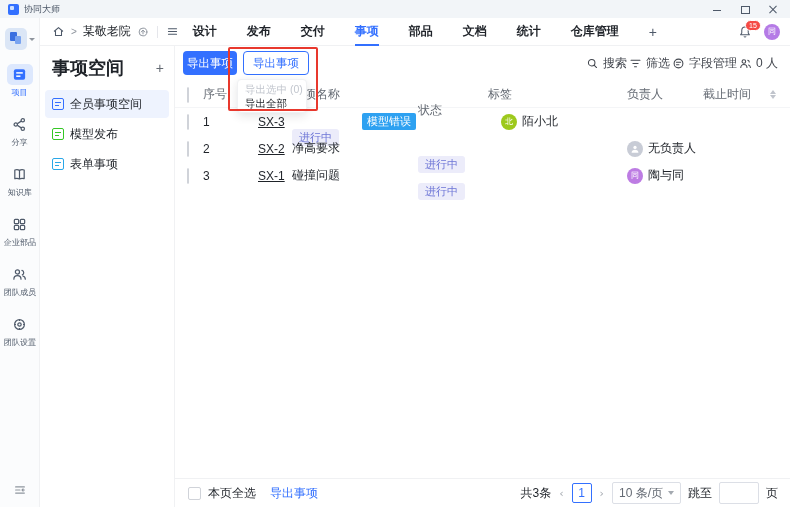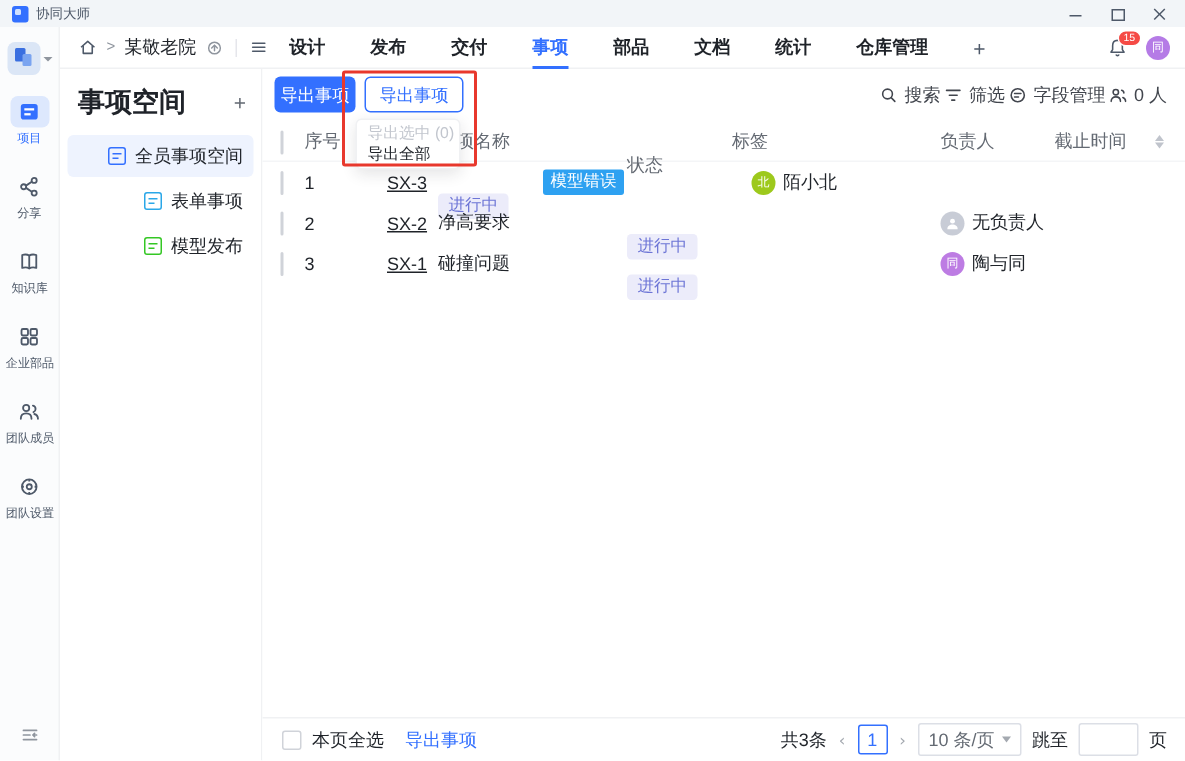--- a/index.html
+++ b/index.html
@@ -57,21 +57,21 @@
   .avatar-top { width:16px; height:16px; border-radius:50%; background:#b57be6; color:#fff;
     font-size:8px; display:flex; align-items:center; justify-content:center; }
 
   
   .sidepanel { position:absolute; top:46px; left:40px; width:135px; bottom:0;
     background:#fff; border-right:1px solid #f0f1f3; }
   .sp-head { display:flex; align-items:center; padding:10px 10px 8px 12px; }
   .sp-title { font-size:18px; font-weight:bold; color:#1f2329; }
   .sp-add { margin-left:auto; font-size:14px; color:#646a73; cursor:pointer; }
   .sp-item { display:flex; align-items:center; gap:6px; height:28px; margin:2px 5px; padding:0 7px;
-    border-radius:4px; font-size:12px; color:#1f2329; cursor:pointer; white-space:nowrap;justify-content:flex-end;}
+    border-radius:4px; font-size:12px; color:#1f2329; cursor:pointer; white-space:nowrap;}
   .sp-item.active { background:#eef3fe; }
   .doc-ic { width:12px; height:12px; border-radius:2px; flex:none; position:relative; border:1.2px solid #3370ff;}
   .doc-ic::before,.doc-ic::after{ content:""; position:absolute; left:2px; height:1.2px; background:inherit;}
   .doc-ic::before{ top:3px; width:6px; background:#3370ff;}
   .doc-ic::after{ top:6px; width:4px; background:#3370ff;}
   .doc-ic.green{ border-color:#34c724;} .doc-ic.green::before,.doc-ic.green::after{ background:#34c724;}
   .doc-ic.teal{ border-color:#2aa7e8;} .doc-ic.teal::before,.doc-ic.teal::after{ background:#2aa7e8;}
 
   
   .main { position:absolute; top:46px; left:175px; right:0; bottom:0; background:#fff; }
@@ -269,26 +269,26 @@
   <div class="sidepanel">
     <div class="sp-head">
       <span class="sp-title">事项空间</span>
       <span class="sp-add">+</span>
     </div>
     <div class="sp-item active">
       <span class="doc-ic"></span>
       <span>全员事项空间</span>
     </div>
     <div class="sp-item">
+      <span class="doc-ic green"></span>
+      <span>模型发布</span>
+    </div>
+    <div class="sp-item">
       <span class="doc-ic teal"></span>
       <span>表单事项</span>
-    </div>
-    <div class="sp-item">
-      <span class="doc-ic green"></span>
-      <span>模型发布</span>
     </div>
   </div>
 
   <div class="main">
 
     <div class="toolbar">
       <div class="btn btn-new">导出事项</div>
       <div class="btn btn-export">导出事项</div>
       <div class="tb-right">
         <span class="tb-tool">

